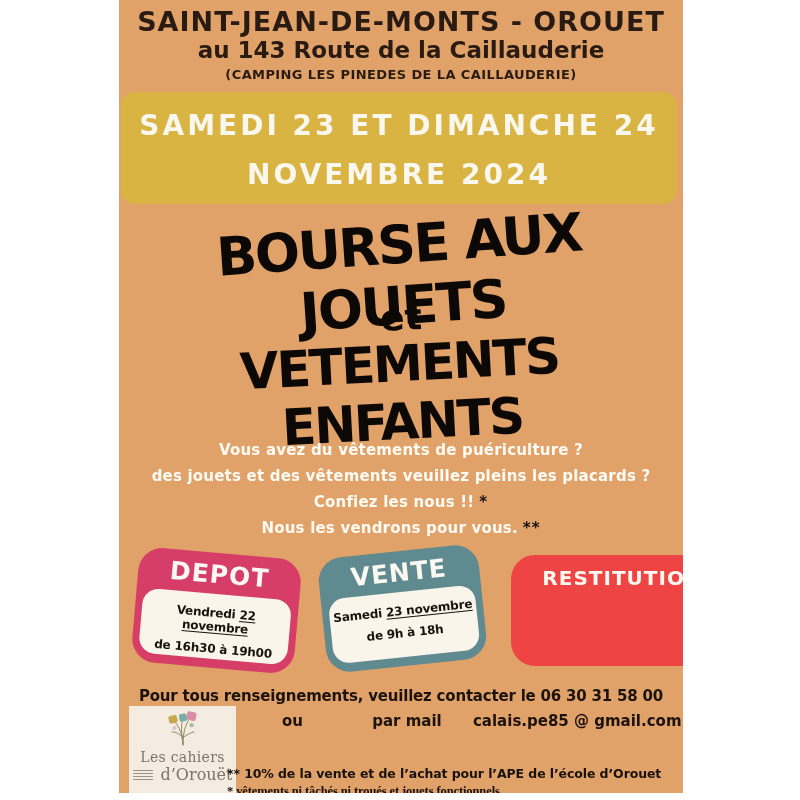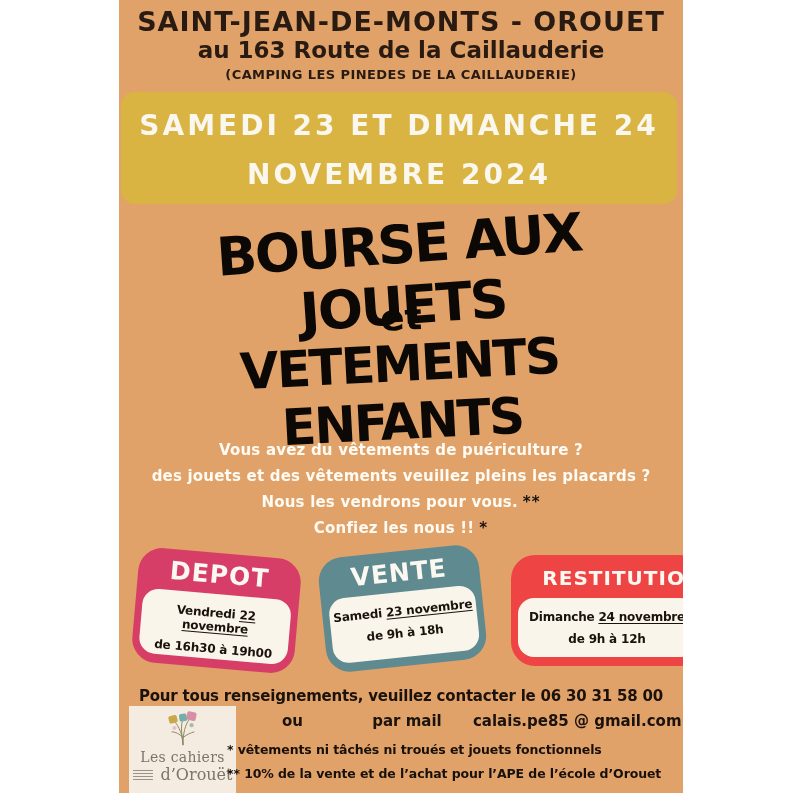--- a/index.html
+++ b/index.html
@@ -80,72 +80,68 @@
   .lname1 { font-size:14px; letter-spacing:0.3px; margin-top:-2px; }
   .lname2row { display:flex; align-items:center; justify-content:center; gap:8px; margin-top:0px; }
   .smallprint {
     width:20px; height:10px;
     background:repeating-linear-gradient(#9A9287 0 1px, transparent 1px 3px);
   }
   .lname2 { font-size:16px; }
 
   
   .footnote { position:absolute; left:108px; color:#18100B; font-weight:bold; font-size:12.5px; letter-spacing:-0.1px; }
-  .fn1 { top:742px; }
+  .fn1 { top:784px;font-family:Liberation Serif, serif; }
   .fn2 { top:766px; }
 </style>
 </head>
 <body>
 
 <div class="poster">
 
   <div class="header">
     <div class="h1">SAINT-JEAN-DE-MONTS - OROUET</div>
-    <div class="h2">au 163 Route de la Caillauderie</div>
+    <div class="h2">au 143 Route de la Caillauderie</div>
     <div class="h3">(CAMPING LES PINEDES DE LA CAILLAUDERIE)</div>
   </div>
 
   <div class="banner">
     <div class="b1">SAMEDI 23 ET DIMANCHE 24</div>
     <div class="b2">NOVEMBRE 2024</div>
   </div>
 
   <div class="title-line t1">BOURSE AUX JOUETS</div>
   <div class="title-line t2">et</div>
   <div class="title-line t3">VETEMENTS ENFANTS</div>
 
   <div class="intro">
     <div>Vous avez du vêtements de puériculture ?</div>
     <div>des jouets et des vêtements veuillez pleins les placards ?</div>
+    <div><span>Confiez les nous !!</span><span class="mark">*</span></div>
     <div><span>Nous les vendrons pour vous.</span><span class="mark">**</span></div>
-    <div><span>Confiez les nous !!</span><span class="mark">*</span></div>
   </div>
 
   <div class="card" id="card-depot">
     <div class="card-title">DEPOT</div>
     <div class="card-inner">
       <div class="l1"><span>Vendredi</span><span class="u">22 novembre</span></div>
       <div class="l2">de 16h30 à 19h00</div>
     </div>
   </div>
 
   <div class="card" id="card-vente">
     <div class="card-title">VENTE</div>
     <div class="card-inner">
       <div class="l1"><span>Samedi</span><span class="u">23 novembre</span></div>
       <div class="l2">de 9h à 18h</div>
     </div>
   </div>
 
   <div class="card" id="card-restitution">
     <div class="card-title">RESTITUTION</div>
-    <div class="card-inner">
-      <div class="l1"><span>Dimanche</span><span class="u">24 novembre</span></div>
-      <div class="l2">de 9h à 12h</div>
-    </div>
   </div>
 
   <div class="contact1">Pour tous renseignements, veuillez contacter le 06 30 31 58 00</div>
   <div class="contact2">
     <span>ou</span>
     <span class="mail-label">par mail</span>
     <span class="email-text">calais.pe85 @ gmail.com</span>
   </div>
 
   <div class="logo">

